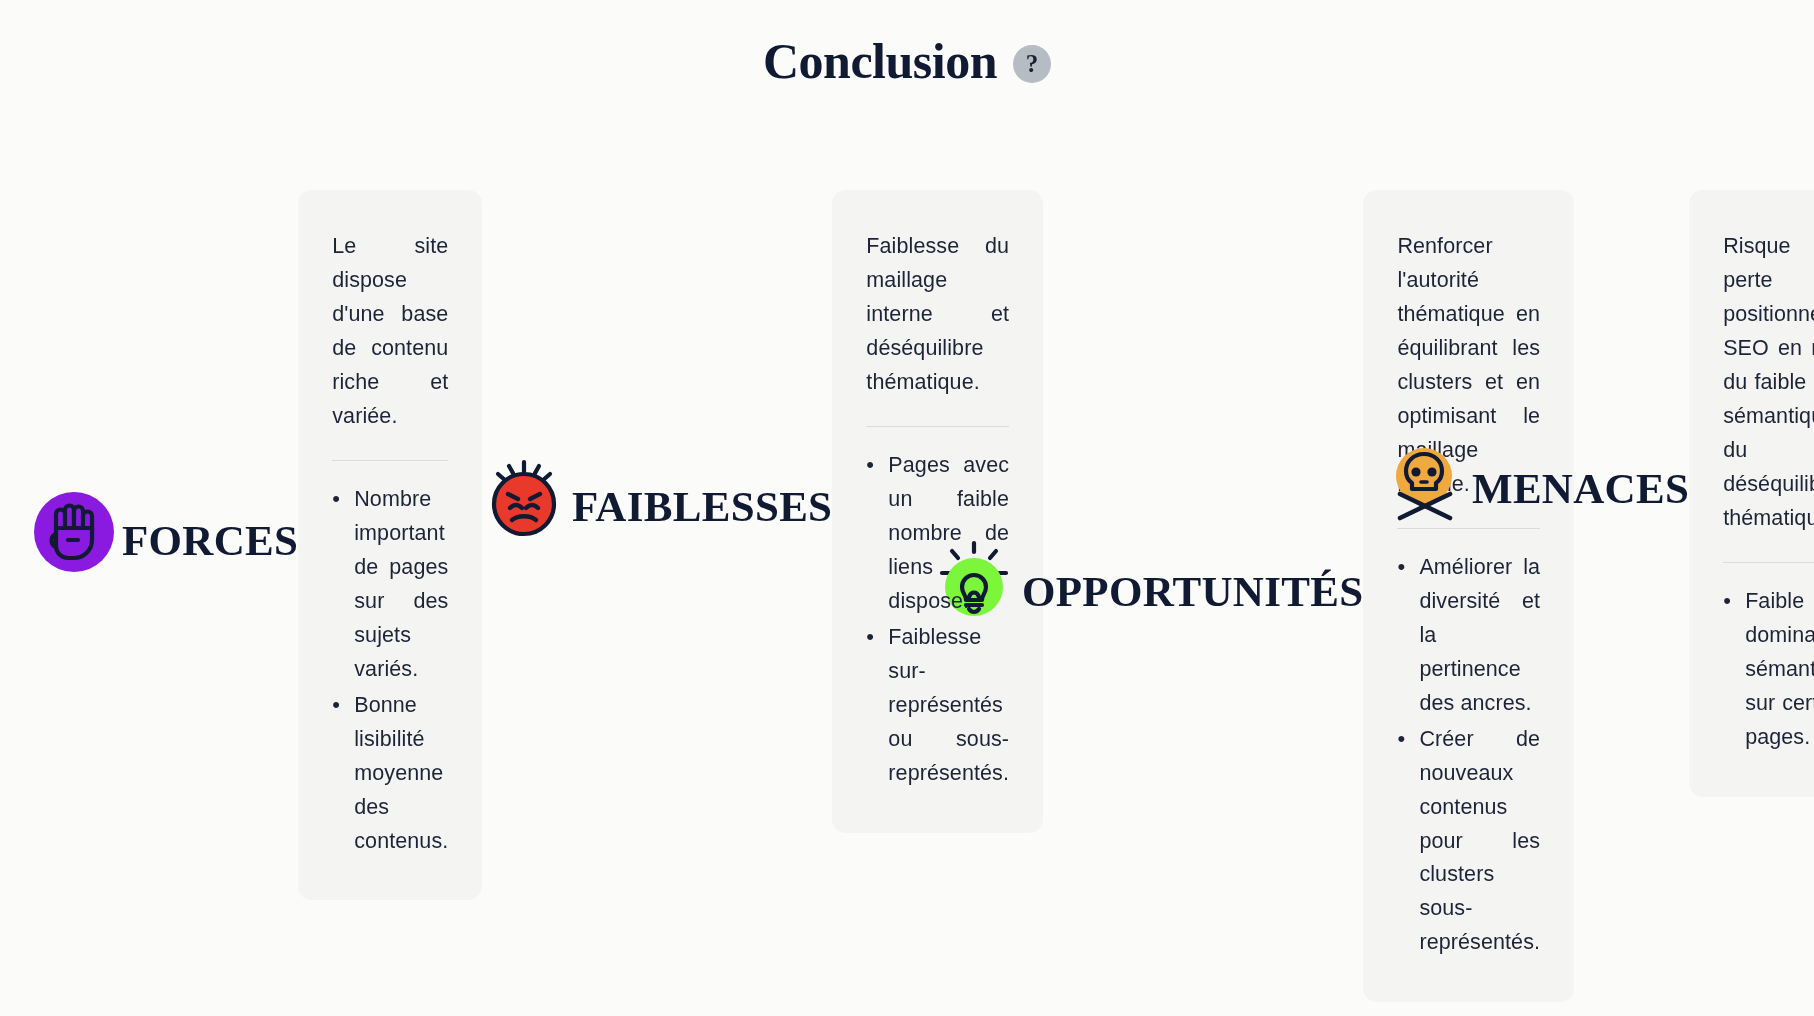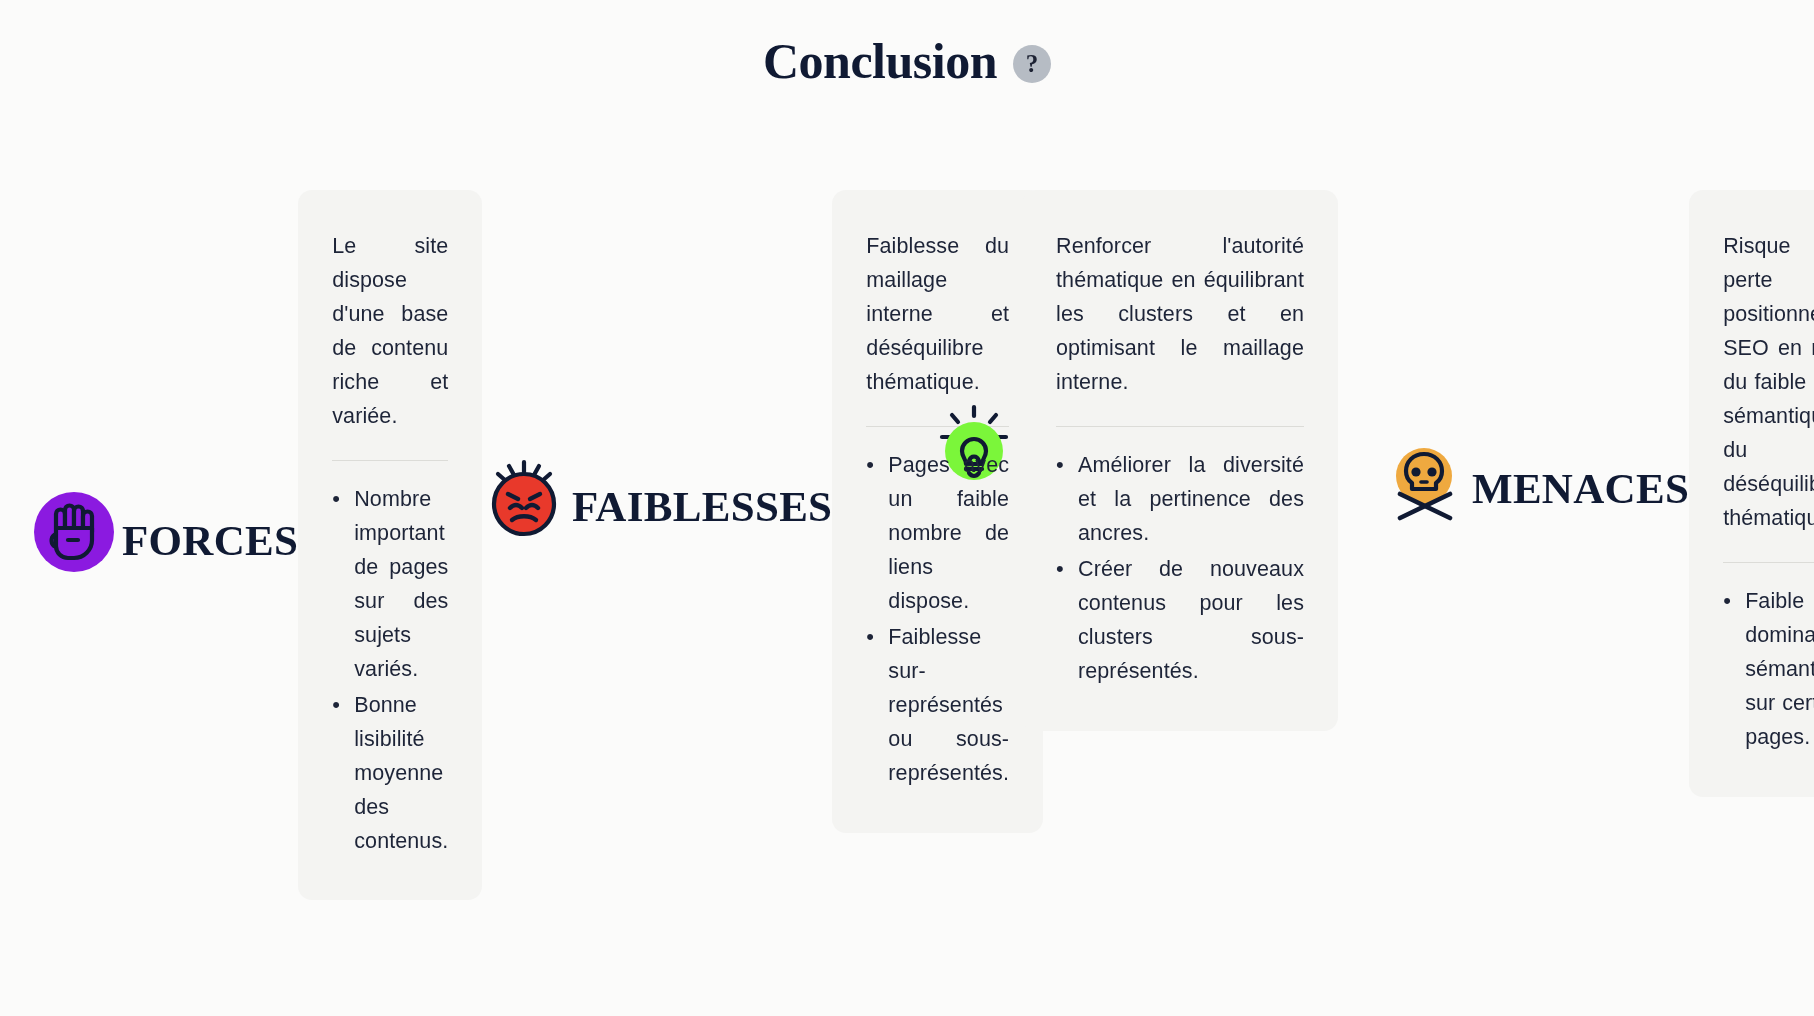--- a/index.html
+++ b/index.html
@@ -217,20 +217,21 @@
           </g>
           <circle cx="48" cy="52" r="29" fill="#7bf63a"></circle>
           <g stroke="#101a33" stroke-width="4.2" stroke-linecap="round" stroke-linejoin="round" fill="none">
             <path d="M36 52 a12 12 0 1 1 24 0 c0 6 -4 8 -4 13 h-16 c0 -5 -4 -7 -4 -13 z"></path>
             <path d="M40 70 h16"></path>
             <path d="M43 62 c2 -6 8 -6 10 0"></path>
             <path d="M43 74 c3 4 7 4 10 0"></path>
           </g>
         </svg>
       </div>
+      <div class="col-heading">OPPORTUNITÉS</div>
       <div class="card">
         <p class="summary">Renforcer l'autorité thématique en équilibrant les clusters et en optimisant le maillage interne.</p>
         <div class="divider"></div>
         <ul class="points">
           <li>Améliorer la diversité et la pertinence des ancres.</li>
           <li>Créer de nouveaux contenus pour les clusters sous-représentés.</li>
         </ul>
       </div>
     </div>
 

